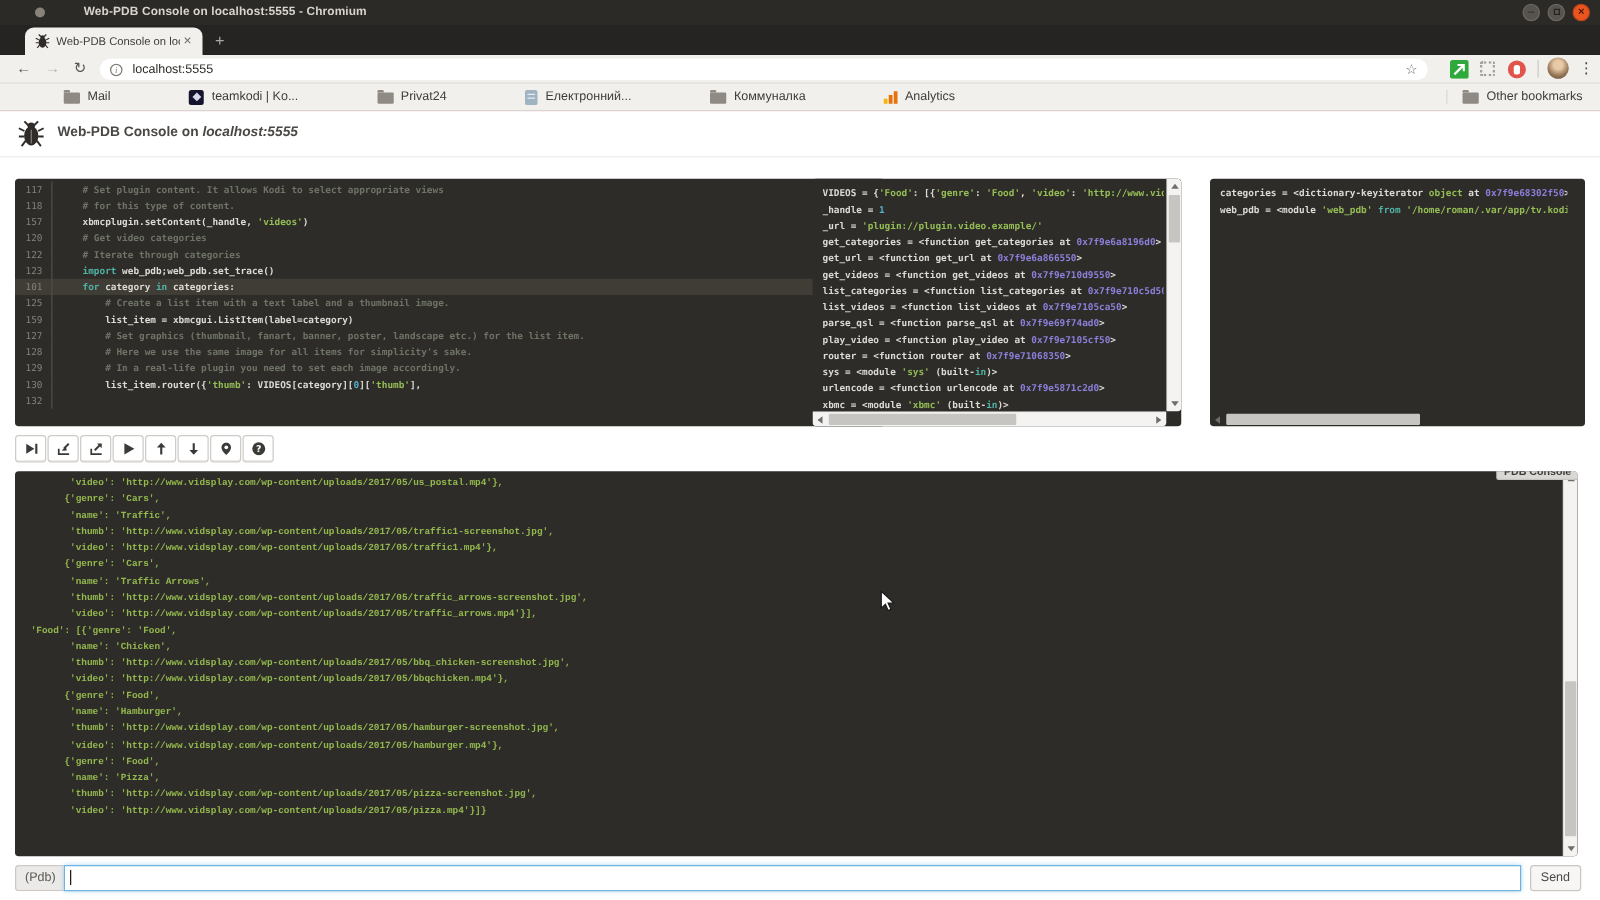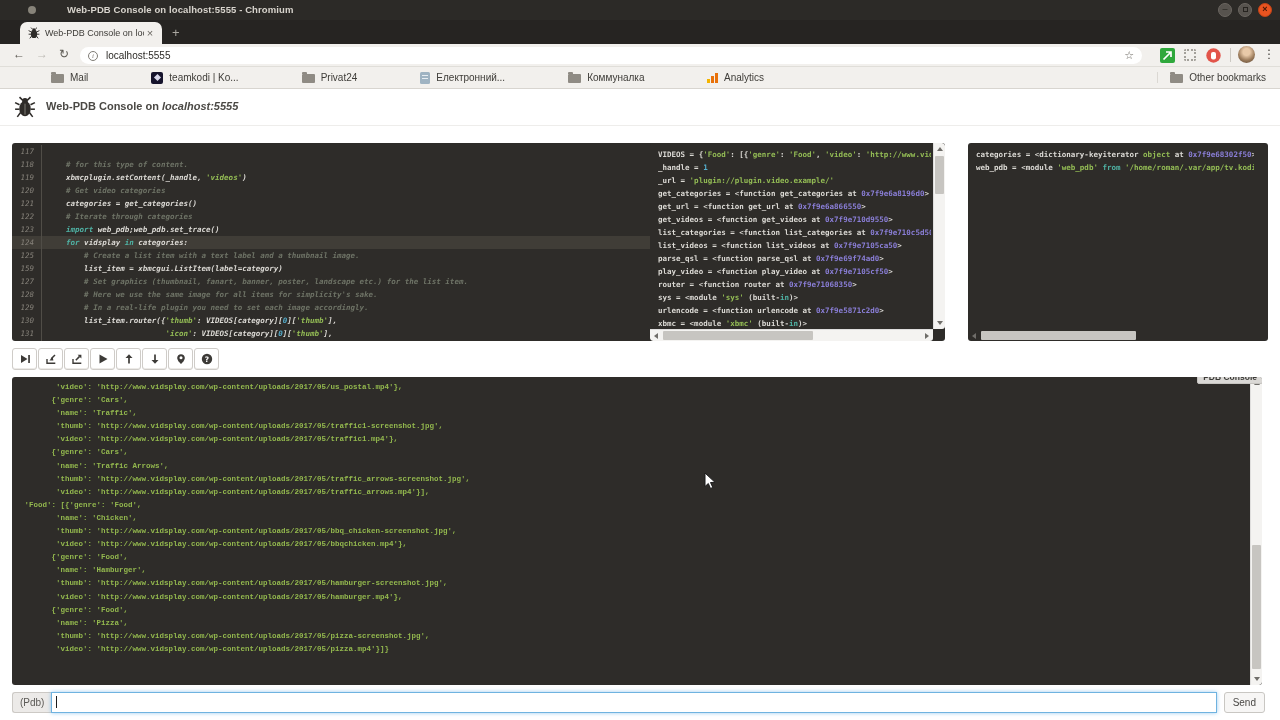--- a/index.html
+++ b/index.html
@@ -64,21 +64,21 @@
   
   .page { position:absolute; left:0; top:89px; width:1280px; height:631px; background:#fff; overflow:hidden; }
   .site-header { position:absolute; left:0; top:0; width:1280px; height:37px; border-bottom:1px solid #eeedeb; }
   .logo { position:absolute; left:14px; top:7px; width:22px; height:22px; }
   .site-title { position:absolute; left:46px; top:11px; font-size:11px; font-weight:bold; color:#4a4844; }
   .site-title i { font-weight:bold; }
 
   
   .panel { position:absolute; background:#2e2c29; border-radius:3px; }
   .panel-label { position:absolute; top:-14px; right:-1px; height:14px; line-height:13px; background:#dad8d5; border:1px solid #c6c4c0; border-radius:2px; padding:0 5px; font-size:8.5px; font-weight:bold; color:#3b3a37; z-index:3; white-space:nowrap; }
-  .panel-codefile { left:12px; top:54px; width:696px; height:198px; overflow:hidden;font-style:italic; }
+  .panel-codefile { left:12px; top:54px; width:696px; height:198px; overflow:hidden; }
   .panel-globals  { left:650px; top:54px; width:295px; height:198px; overflow:hidden; }
   .panel-locals   { left:968px; top:54px; width:300px; height:198px; overflow:hidden; }
 
   .code-rows { position:absolute; left:0; top:2px; right:12px; bottom:0; overflow:hidden; font-family:"DejaVu Sans Mono", monospace; font-size:7.5px; font-weight:bold; }
   .code-row { display:flex; height:13px; line-height:13px; white-space:pre; }
   .code-row.hl { background:#403d37; }
   .ln { flex:0 0 30px; text-align:right; padding-right:7px; color:#86827a; border-right:1px solid #504d47; font-weight:normal; }
   .cd { padding-left:6px; white-space:pre; }
 
   .token-lines { position:absolute; left:8px; top:5px; right:14px; bottom:13px; overflow:hidden; font-family:"DejaVu Sans Mono", monospace; font-size:7.5px; font-weight:bold; }
@@ -232,35 +232,33 @@
         <circle cx="10" cy="4.5" r="2.6" fill="#2e2b28"></circle>
         <ellipse cx="10" cy="11.5" rx="5.2" ry="7" fill="#2e2b28"></ellipse>
         <line x1="10" y1="7" x2="10" y2="17" stroke="#8a867f" stroke-width="0.8"></line>
       </svg>
       <span class="site-title"><span>Web-PDB Console on </span><i>localhost:5555</i></span>
     </div>
 
     <div class="panel panel-codefile">
 
       <div class="code-rows">
-          <div class="code-row"><span class="ln">117</span></div>
+          <div class="code-row"><span class="ln">117</span><span class="cd"><span class="tk-c">    # Set plugin content. It allows Kodi to select appropriate views</span></span></div>
           <div class="code-row"><span class="ln">118</span><span class="cd"><span class="tk-c">    # for this type of content.</span></span></div>
-          <div class="code-row"><span class="ln">119</span><span class="cd"><span class="tk-w">    xbmcplugin.setContent(_handle, </span><span class="tk-s">'videos'</span><span class="tk-w">)</span></span></div>
+          <div class="code-row"><span class="ln">157</span><span class="cd"><span class="tk-w">    xbmcplugin.setContent(_handle, </span><span class="tk-s">'videos'</span><span class="tk-w">)</span></span></div>
           <div class="code-row"><span class="ln">120</span><span class="cd"><span class="tk-c">    # Get video categories</span></span></div>
-          <div class="code-row"><span class="ln">121</span><span class="cd"><span class="tk-w">    categories = get_categories()</span></span></div>
           <div class="code-row"><span class="ln">122</span><span class="cd"><span class="tk-c">    # Iterate through categories</span></span></div>
           <div class="code-row"><span class="ln">123</span><span class="cd"><span class="tk-w">    </span><span class="tk-k">import</span><span class="tk-w"> web_pdb;web_pdb.set_trace()</span></span></div>
-          <div class="code-row hl"><span class="ln">124</span><span class="cd"><span class="tk-w">    </span><span class="tk-k">for</span><span class="tk-w"> vidsplay </span><span class="tk-k">in</span><span class="tk-w"> categories:</span></span></div>
+          <div class="code-row hl"><span class="ln">101</span><span class="cd"><span class="tk-w">    </span><span class="tk-k">for</span><span class="tk-w"> category </span><span class="tk-k">in</span><span class="tk-w"> categories:</span></span></div>
           <div class="code-row"><span class="ln">125</span><span class="cd"><span class="tk-c">        # Create a list item with a text label and a thumbnail image.</span></span></div>
           <div class="code-row"><span class="ln">159</span><span class="cd"><span class="tk-w">        list_item = xbmcgui.ListItem(label=category)</span></span></div>
           <div class="code-row"><span class="ln">127</span><span class="cd"><span class="tk-c">        # Set graphics (thumbnail, fanart, banner, poster, landscape etc.) for the list item.</span></span></div>
           <div class="code-row"><span class="ln">128</span><span class="cd"><span class="tk-c">        # Here we use the same image for all items for simplicity's sake.</span></span></div>
           <div class="code-row"><span class="ln">129</span><span class="cd"><span class="tk-c">        # In a real-life plugin you need to set each image accordingly.</span></span></div>
           <div class="code-row"><span class="ln">130</span><span class="cd"><span class="tk-w">        list_item.router({</span><span class="tk-s">'thumb'</span><span class="tk-w">: VIDEOS[category][</span><span class="tk-n">0</span><span class="tk-w">][</span><span class="tk-s">'thumb'</span><span class="tk-w">],</span></span></div>
-          <div class="code-row"><span class="ln">131</span><span class="cd"><span class="tk-w">                          </span><span class="tk-s">'icon'</span><span class="tk-w">: VIDEOS[category][</span><span class="tk-n">0</span><span class="tk-w">][</span><span class="tk-s">'thumb'</span><span class="tk-w">],</span></span></div>
           <div class="code-row"><span class="ln">132</span><span class="cd"></span></div>
         </div>
       <div class="vscroll">
         <span class="sarr up"></span>
           <span class="sarr dn"></span>
         <span class="vthumb" style="top:77px;height:22px;"></span>
       </div>
     </div>
 
     <div class="panel panel-globals">

